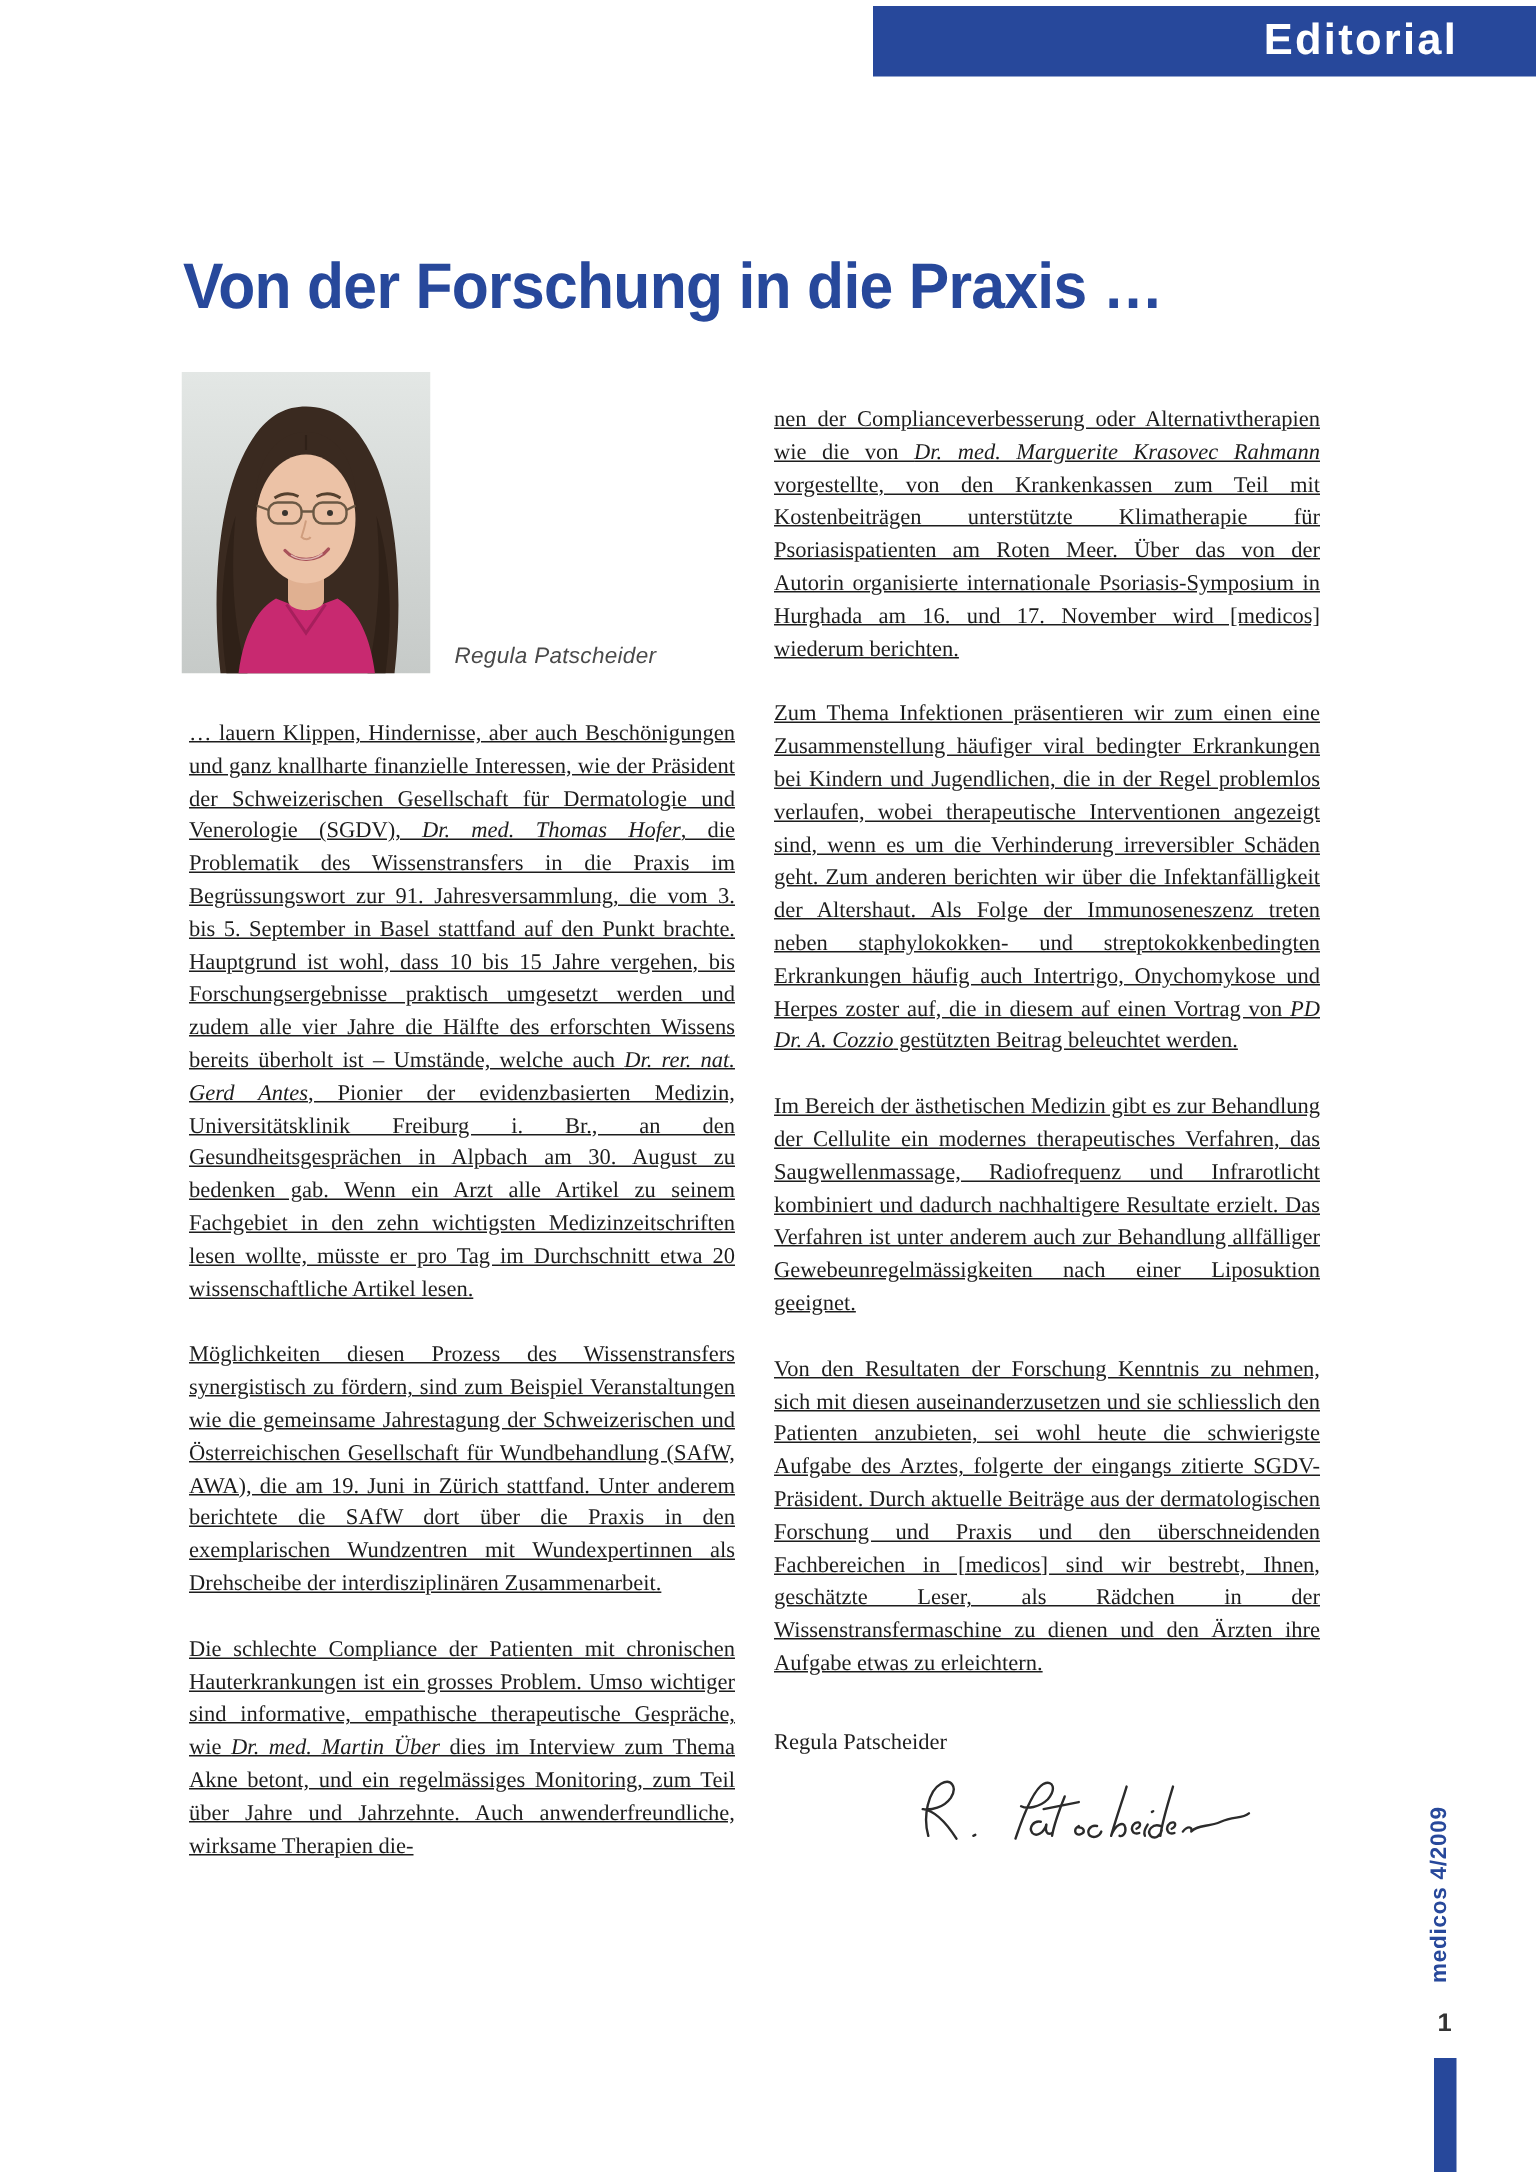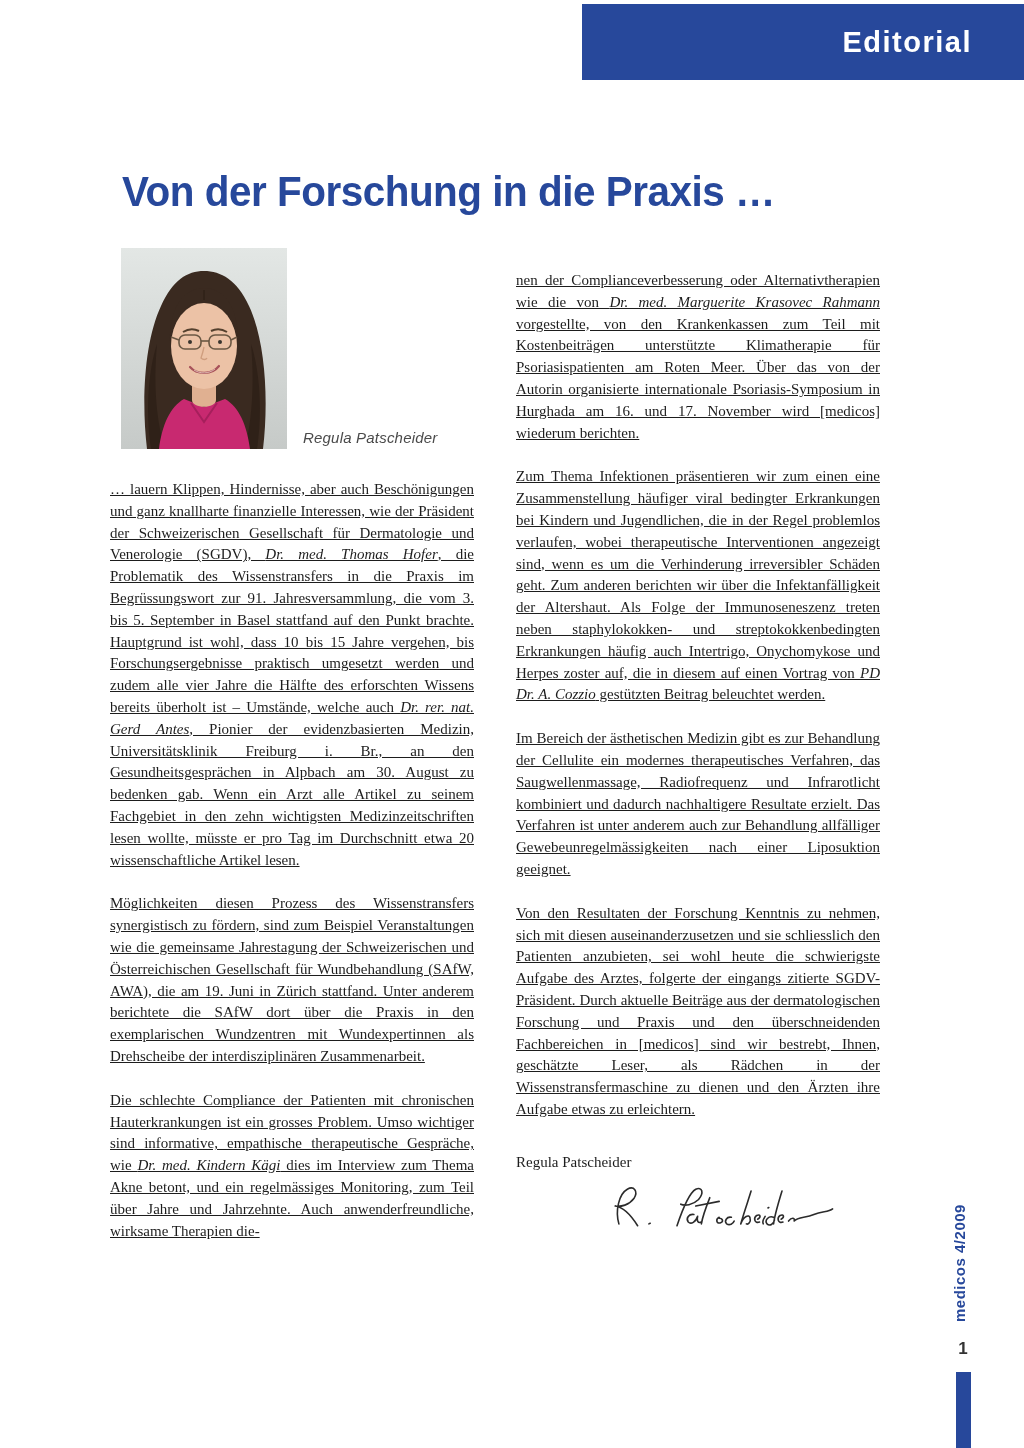--- a/index.html
+++ b/index.html
@@ -7,21 +7,21 @@
     --ink:#1d1d1d;
   }
   html,body{margin:0;padding:0;}
   body{
     width:1024px;height:1448px;position:relative;background:#ffffff;
     font-family:"Liberation Serif", serif;color:var(--ink);
     overflow:hidden;
   }
   
   .header-bar{
-    position:absolute;left:582px;top:4px;right:0;height:76px;
+    position:absolute;left:582px;top:4px;right:0;height:47px;
     background:var(--brand);
     display:flex;align-items:center;justify-content:flex-end;
   }
   .header-bar .header-label{
     color:#ffffff;font-family:"Liberation Sans",sans-serif;
     font-weight:bold;font-size:29px;letter-spacing:1.5px;
     padding-right:52px;
   }
   
   .page-title{
@@ -40,21 +40,21 @@
     font-family:"Liberation Sans",sans-serif;font-style:italic;
     font-size:15px;color:#4a4a4a;letter-spacing:0.2px;
   }
   
   .col{
     position:absolute;width:364px;
     font-size:15px;line-height:21.8px;text-align:justify;
     color:var(--ink);
     hyphens:auto;-webkit-hyphens:auto;
   }
-  .col-left{left:110px;top:479px;}
+  .col-left{left:126px;top:479px;}
   .col-right{left:516px;top:270px;}
   .col p{margin:0 0 22px 0;text-decoration:underline;}
   .col p:last-child{margin-bottom:0;}
   .col em{font-style:italic;}
   .author-line{
     margin-top:31px;font-size:15px;
   }
   .signature{
     margin-top:4px;margin-left:78px;width:286px;height:60px;display:block;
   }
@@ -126,21 +126,21 @@
 
   <path d="M69,119 C76,127 91,127 98,118" fill="none" stroke="#a8525a" stroke-width="2.2" stroke-linecap="round"></path>
   <path d="M73,122 C79,126 88,126 94,121" fill="none" stroke="#f4e3d6" stroke-width="1" opacity="0.7"></path>
 </svg>
 
 <div class="photo-caption">Regula Patscheider</div>
 
 <div class="col col-left">
   <p><span>… lauern Klippen, Hindernisse, aber auch Beschönigungen und ganz knallharte finanzielle Interessen, wie der Präsident der Schweizerischen Gesellschaft für Dermatologie und Venerologie (SGDV), </span><em>Dr. med. Thomas Hofer</em><span>, die Problematik des Wissenstransfers in die Praxis im Begrüssungswort zur 91. Jahresversammlung, die vom 3. bis 5. September in Basel stattfand auf den Punkt brachte. Hauptgrund ist wohl, dass 10 bis 15 Jahre vergehen, bis Forschungsergebnisse praktisch umgesetzt werden und zudem alle vier Jahre die Hälfte des erforschten Wissens bereits überholt ist – Umstände, welche auch </span><em>Dr. rer. nat. Gerd Antes</em><span>, Pionier der evidenzbasierten Medizin, Universitätsklinik Freiburg i. Br., an den Gesundheitsgesprächen in Alpbach am 30. August zu bedenken gab. Wenn ein Arzt alle Artikel zu seinem Fachgebiet in den zehn wichtigsten Medizinzeitschriften lesen wollte, müsste er pro Tag im Durchschnitt etwa 20 wissenschaftliche Artikel lesen.</span></p>
   <p><span>Möglichkeiten diesen Prozess des Wissenstransfers synergistisch zu fördern, sind zum Beispiel Veranstaltungen wie die gemeinsame Jahrestagung der Schweizerischen und Österreichischen Gesellschaft für Wundbehandlung (SAfW, AWA), die am 19. Juni in Zürich stattfand. Unter anderem berichtete die SAfW dort über die Praxis in den exemplarischen Wundzentren mit Wundexpertinnen als Drehscheibe der interdisziplinären Zusammenarbeit.</span></p>
-  <p><span>Die schlechte Compliance der Patienten mit chronischen Hauterkrankungen ist ein grosses Problem. Umso wichtiger sind informative, empathische therapeutische Gespräche, wie </span><em>Dr. med. Kindern Kägi</em><span> dies im Interview zum Thema Akne betont, und ein regelmässiges Monitoring, zum Teil über Jahre und Jahrzehnte. Auch anwenderfreundliche, wirksame Therapien die-</span></p>
+  <p><span>Die schlechte Compliance der Patienten mit chronischen Hauterkrankungen ist ein grosses Problem. Umso wichtiger sind informative, empathische therapeutische Gespräche, wie </span><em>Dr. med. Martin Über</em><span> dies im Interview zum Thema Akne betont, und ein regelmässiges Monitoring, zum Teil über Jahre und Jahrzehnte. Auch anwenderfreundliche, wirksame Therapien die-</span></p>
 </div>
 
 <div class="col col-right">
   <p><span>nen der Complianceverbesserung oder Alternativtherapien wie die von </span><em>Dr. med. Marguerite Krasovec Rahmann</em><span> vorgestellte, von den Krankenkassen zum Teil mit Kostenbeiträgen unterstützte Klimatherapie für Psoriasispatienten am Roten Meer. Über das von der Autorin organisierte internationale Psoriasis-Symposium in Hurghada am 16. und 17. November wird [medicos] wiederum berichten.</span></p>
   <p><span>Zum Thema Infektionen präsentieren wir zum einen eine Zusammenstellung häufiger viral bedingter Erkrankungen bei Kindern und Jugendlichen, die in der Regel problemlos verlaufen, wobei therapeutische Interventionen angezeigt sind, wenn es um die Verhinderung irreversibler Schäden geht. Zum anderen berichten wir über die Infektanfälligkeit der Altershaut. Als Folge der Immunoseneszenz treten neben staphylokokken- und streptokokkenbedingten Erkrankungen häufig auch Intertrigo, Onychomykose und Herpes zoster auf, die in diesem auf einen Vortrag von </span><em>PD Dr. A. Cozzio</em><span> gestützten Beitrag beleuchtet werden.</span></p>
   <p><span>Im Bereich der ästhetischen Medizin gibt es zur Behandlung der Cellulite ein modernes therapeutisches Verfahren, das Saugwellenmassage, Radiofrequenz und Infrarotlicht kombiniert und dadurch nachhaltigere Resultate erzielt. Das Verfahren ist unter anderem auch zur Behandlung allfälliger Gewebeunregelmässigkeiten nach einer Liposuktion geeignet.</span></p>
   <p><span>Von den Resultaten der Forschung Kenntnis zu nehmen, sich mit diesen auseinanderzusetzen und sie schliesslich den Patienten anzubieten, sei wohl heute die schwierigste Aufgabe des Arztes, folgerte der eingangs zitierte SGDV-Präsident. Durch aktuelle Beiträge aus der dermatologischen Forschung und Praxis und den überschneidenden Fachbereichen in [medicos] sind wir bestrebt, Ihnen, geschätzte Leser, als Rädchen in der Wissenstransfermaschine zu dienen und den Ärzten ihre Aufgabe etwas zu erleichtern.</span></p>
   <div class="author-line">Regula Patscheider</div>
 
   <svg class="signature" viewBox="0 0 300 64" aria-hidden="true">

